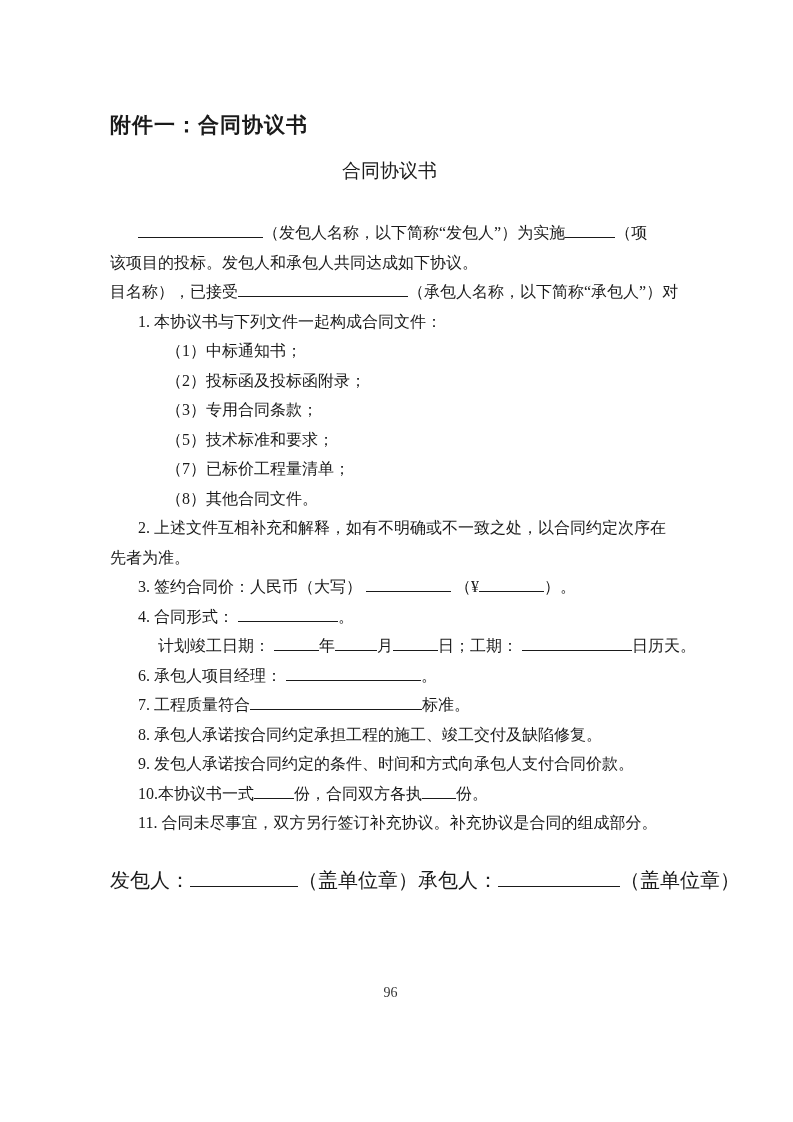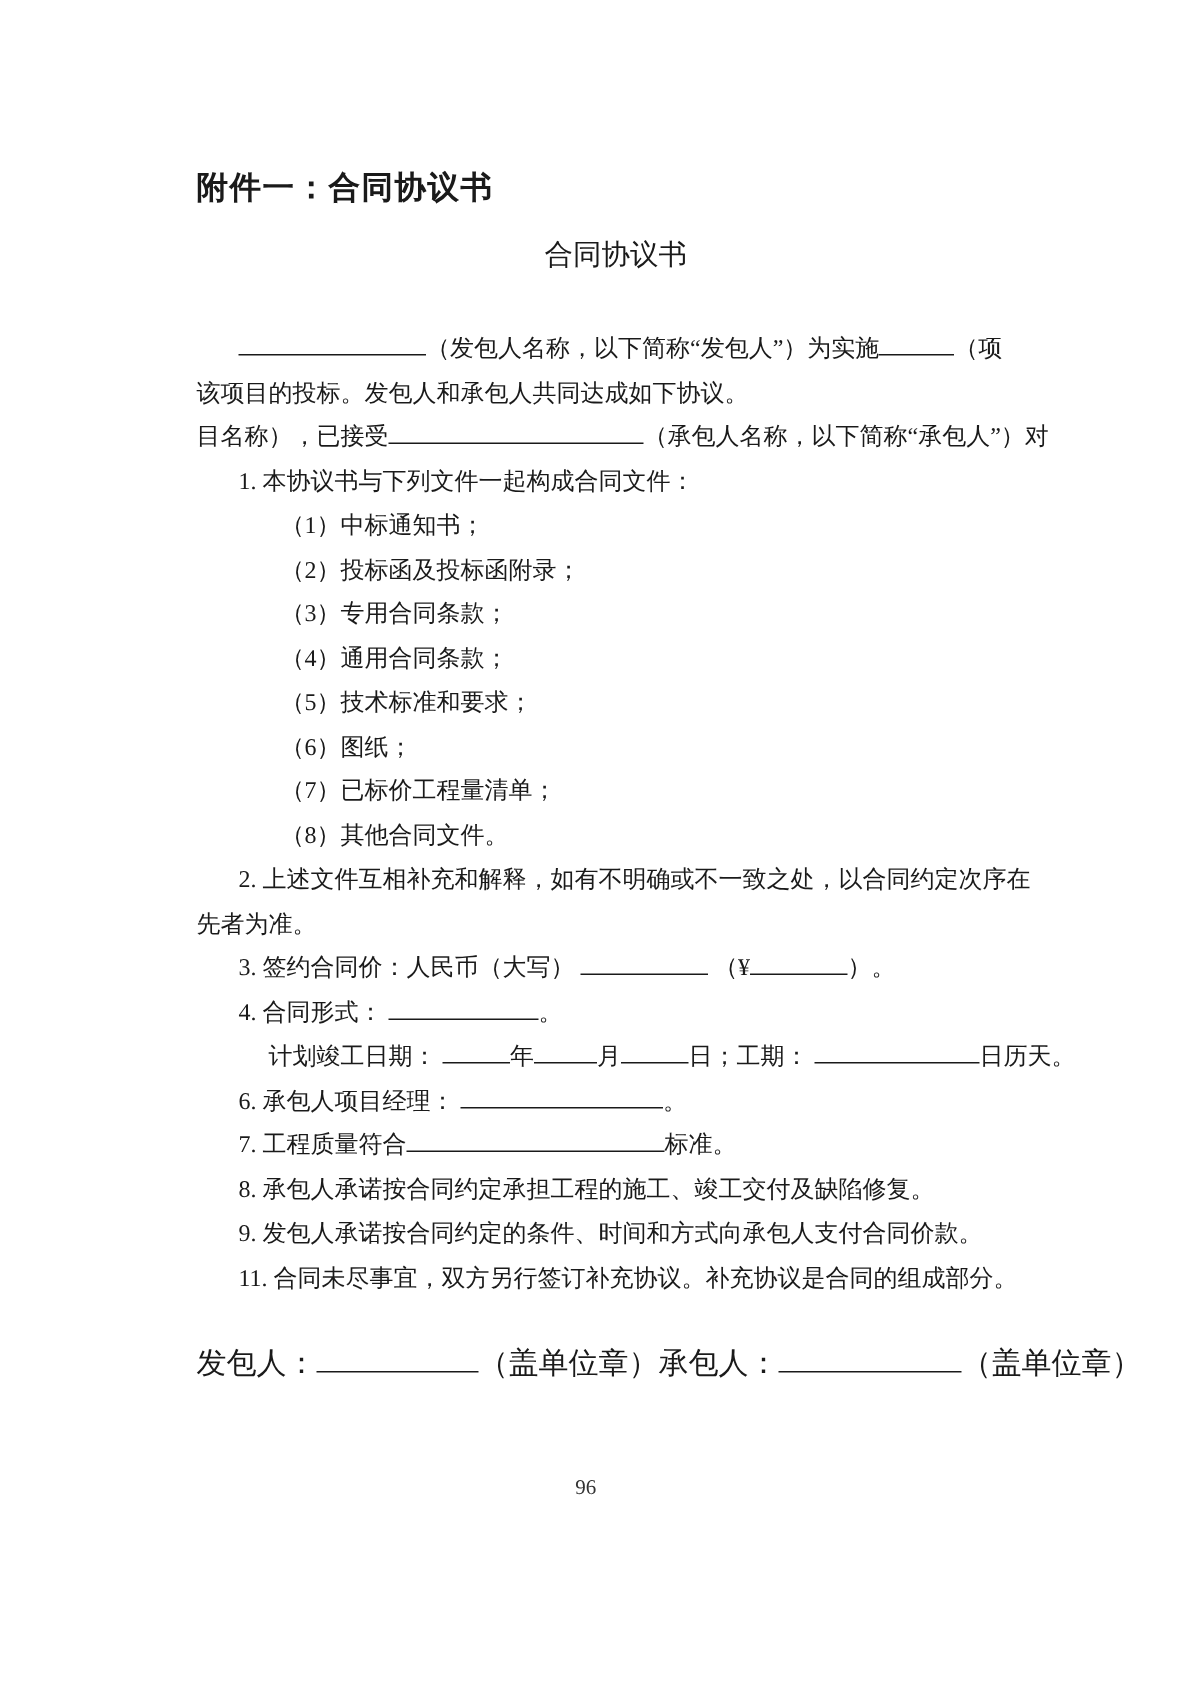--- a/index.html
+++ b/index.html
@@ -8,21 +8,21 @@
     position:relative;
     width:793px; height:1122px;
     background:#ffffff;
     color:#1a1a1a;
     font-family:"Liberation Serif","DejaVu Serif",serif;
     overflow:hidden;
     margin:0 auto;
   }
   .content {
     position:absolute;
-    left:131px; top:112px;
+    left:110px; top:112px;
     width:559px;
   }
   .attachment-title {
     font-size:21px;
     font-weight:bold;
     line-height:26px;
     letter-spacing:1px;
     white-space:nowrap;
   }
   .doc-title {
@@ -80,34 +80,33 @@
     <div class="doc-title">合同协议书</div>
 
     <div class="doc-body">
         <div class="line first"><span class="blank" style="width: 125px;"></span><span>（发包人名称，以下简称“发包人”）为实施</span><span class="blank" style="width: 50px;"></span><span>（项</span></div>
         <div class="line none"><span>该项目的投标。发包人和承包人共同达成如下协议。</span></div>
         <div class="line none"><span>目名称），已接受</span><span class="blank" style="width: 170px;"></span><span>（承包人名称，以下简称“承包人”）对</span></div>
         <div class="line num"><span>1. 本协议书与下列文件一起构成合同文件：</span></div>
         <div class="line sub"><span>（1）中标通知书；</span></div>
         <div class="line sub"><span>（2）投标函及投标函附录；</span></div>
         <div class="line sub"><span>（3）专用合同条款；</span></div>
-        <div class="line sub"><span>（4）通用合同条款；</span></div>
         <div class="line sub"><span>（5）技术标准和要求；</span></div>
-        <div class="line sub"><span>（6）图纸；</span></div>
         <div class="line sub"><span>（7）已标价工程量清单；</span></div>
         <div class="line sub"><span>（8）其他合同文件。</span></div>
         <div class="line num"><span>2. 上述文件互相补充和解释，如有不明确或不一致之处，以合同约定次序在</span></div>
         <div class="line none"><span>先者为准。</span></div>
         <div class="line num"><span>3. 签约合同价：人民币（大写） </span><span class="blank" style="width: 85px;"></span><span> （¥</span><span class="blank" style="width: 65px;"></span><span>）。</span></div>
         <div class="line num"><span>4. 合同形式： </span><span class="blank" style="width: 100px;"></span><span>。</span></div>
         <div class="line cont5"><span>计划竣工日期： </span><span class="blank" style="width: 45px;"></span><span>年</span><span class="blank" style="width: 42px;"></span><span>月</span><span class="blank" style="width: 45px;"></span><span>日；工期： </span><span class="blank" style="width: 110px;"></span><span>日历天。</span></div>
         <div class="line num"><span>6. 承包人项目经理： </span><span class="blank" style="width: 135px;"></span><span>。</span></div>
         <div class="line num"><span>7. 工程质量符合</span><span class="blank" style="width: 172px;"></span><span>标准。</span></div>
         <div class="line num"><span>8. 承包人承诺按合同约定承担工程的施工、竣工交付及缺陷修复。</span></div>
         <div class="line num"><span>9. 发包人承诺按合同约定的条件、时间和方式向承包人支付合同价款。</span></div>
+        <div class="line num"><span>10.本协议书一式</span><span class="blank" style="width: 40px;"></span><span>份，合同双方各执</span><span class="blank" style="width: 34px;"></span><span>份。</span></div>
         <div class="line num"><span>11. 合同未尽事宜，双方另行签订补充协议。补充协议是合同的组成部分。</span></div>
       </div>
 
     <div class="sig-row">
       <div>
         <span>发包人：</span><span class="blank sig-blank-employer"></span><span>（盖单位章）</span>
       </div>
       <div>
         <span>承包人：</span><span class="blank sig-blank-contractor"></span><span>（盖单位章）</span>
       </div>

